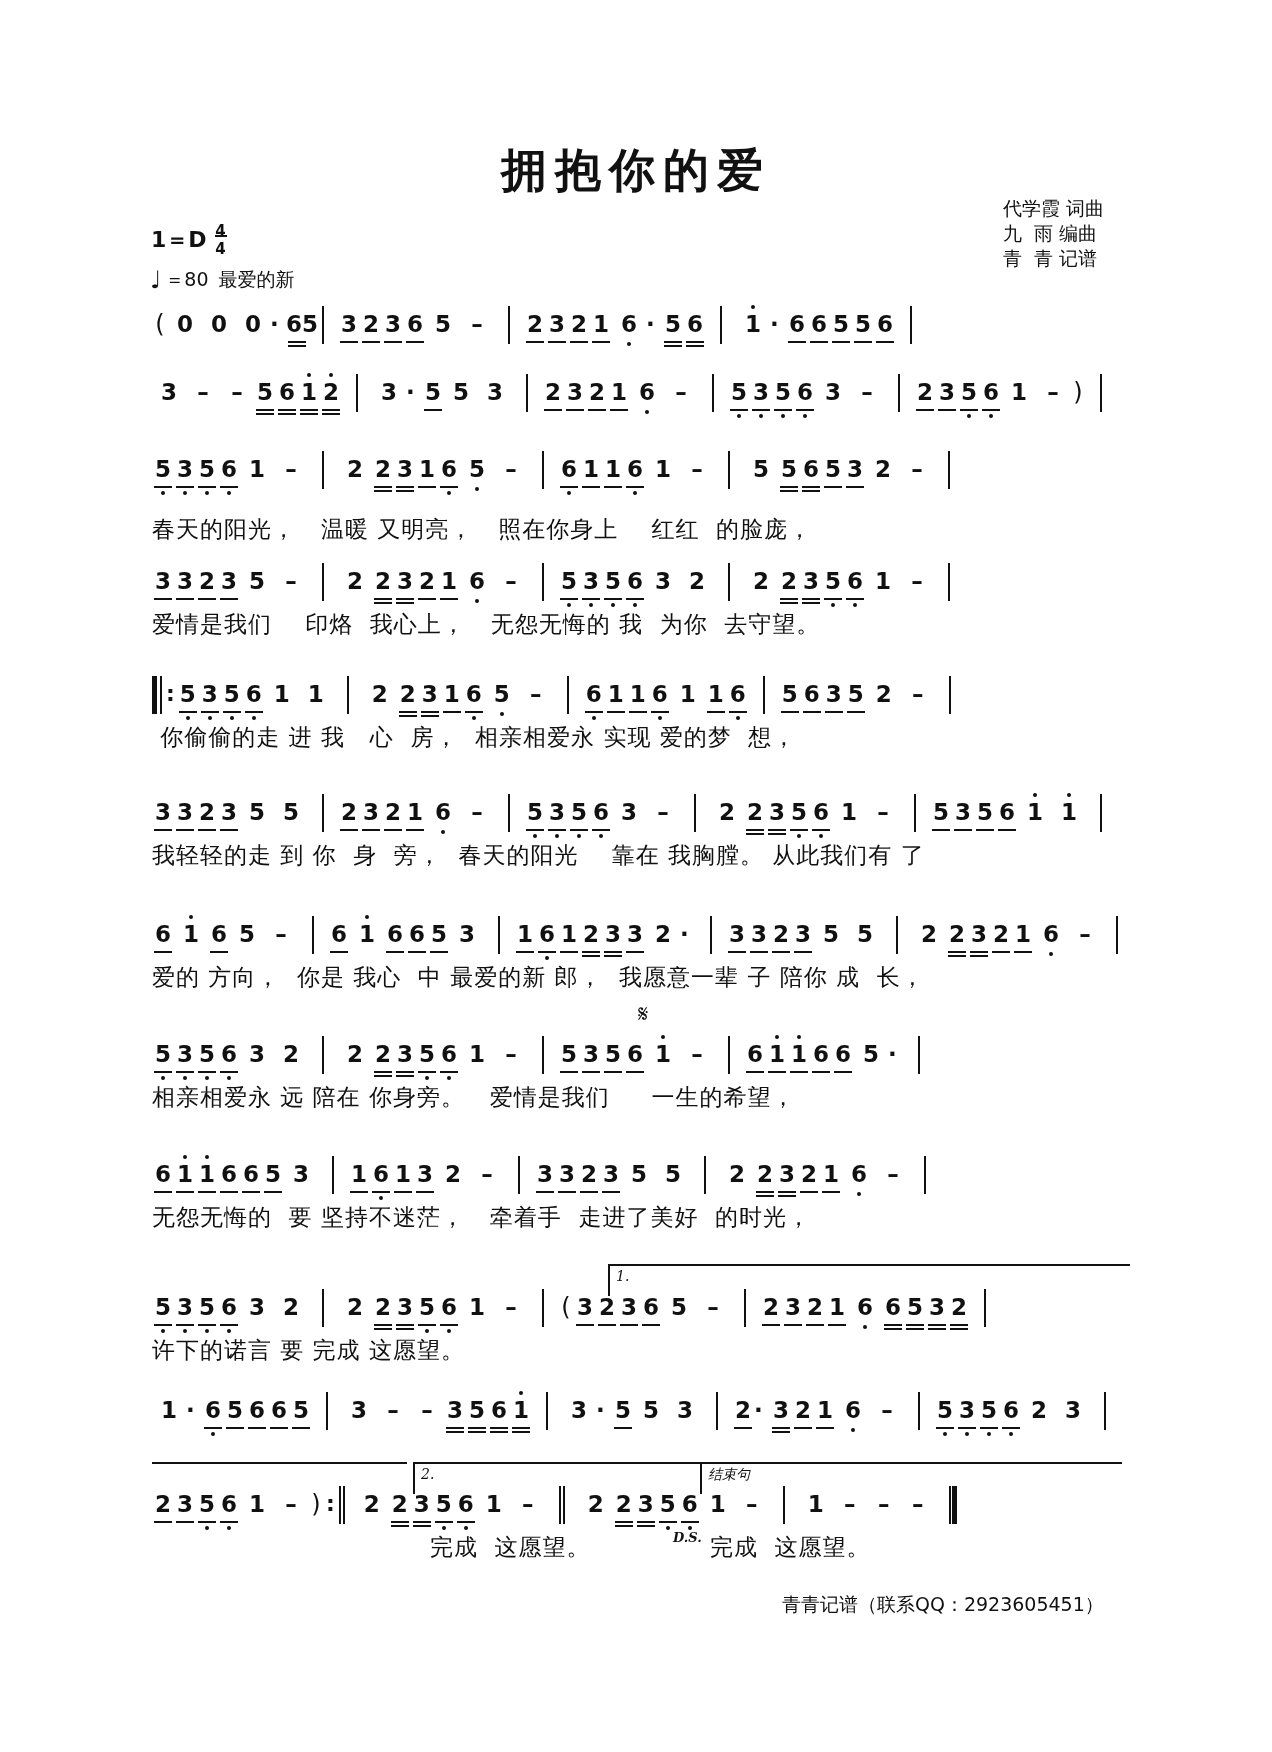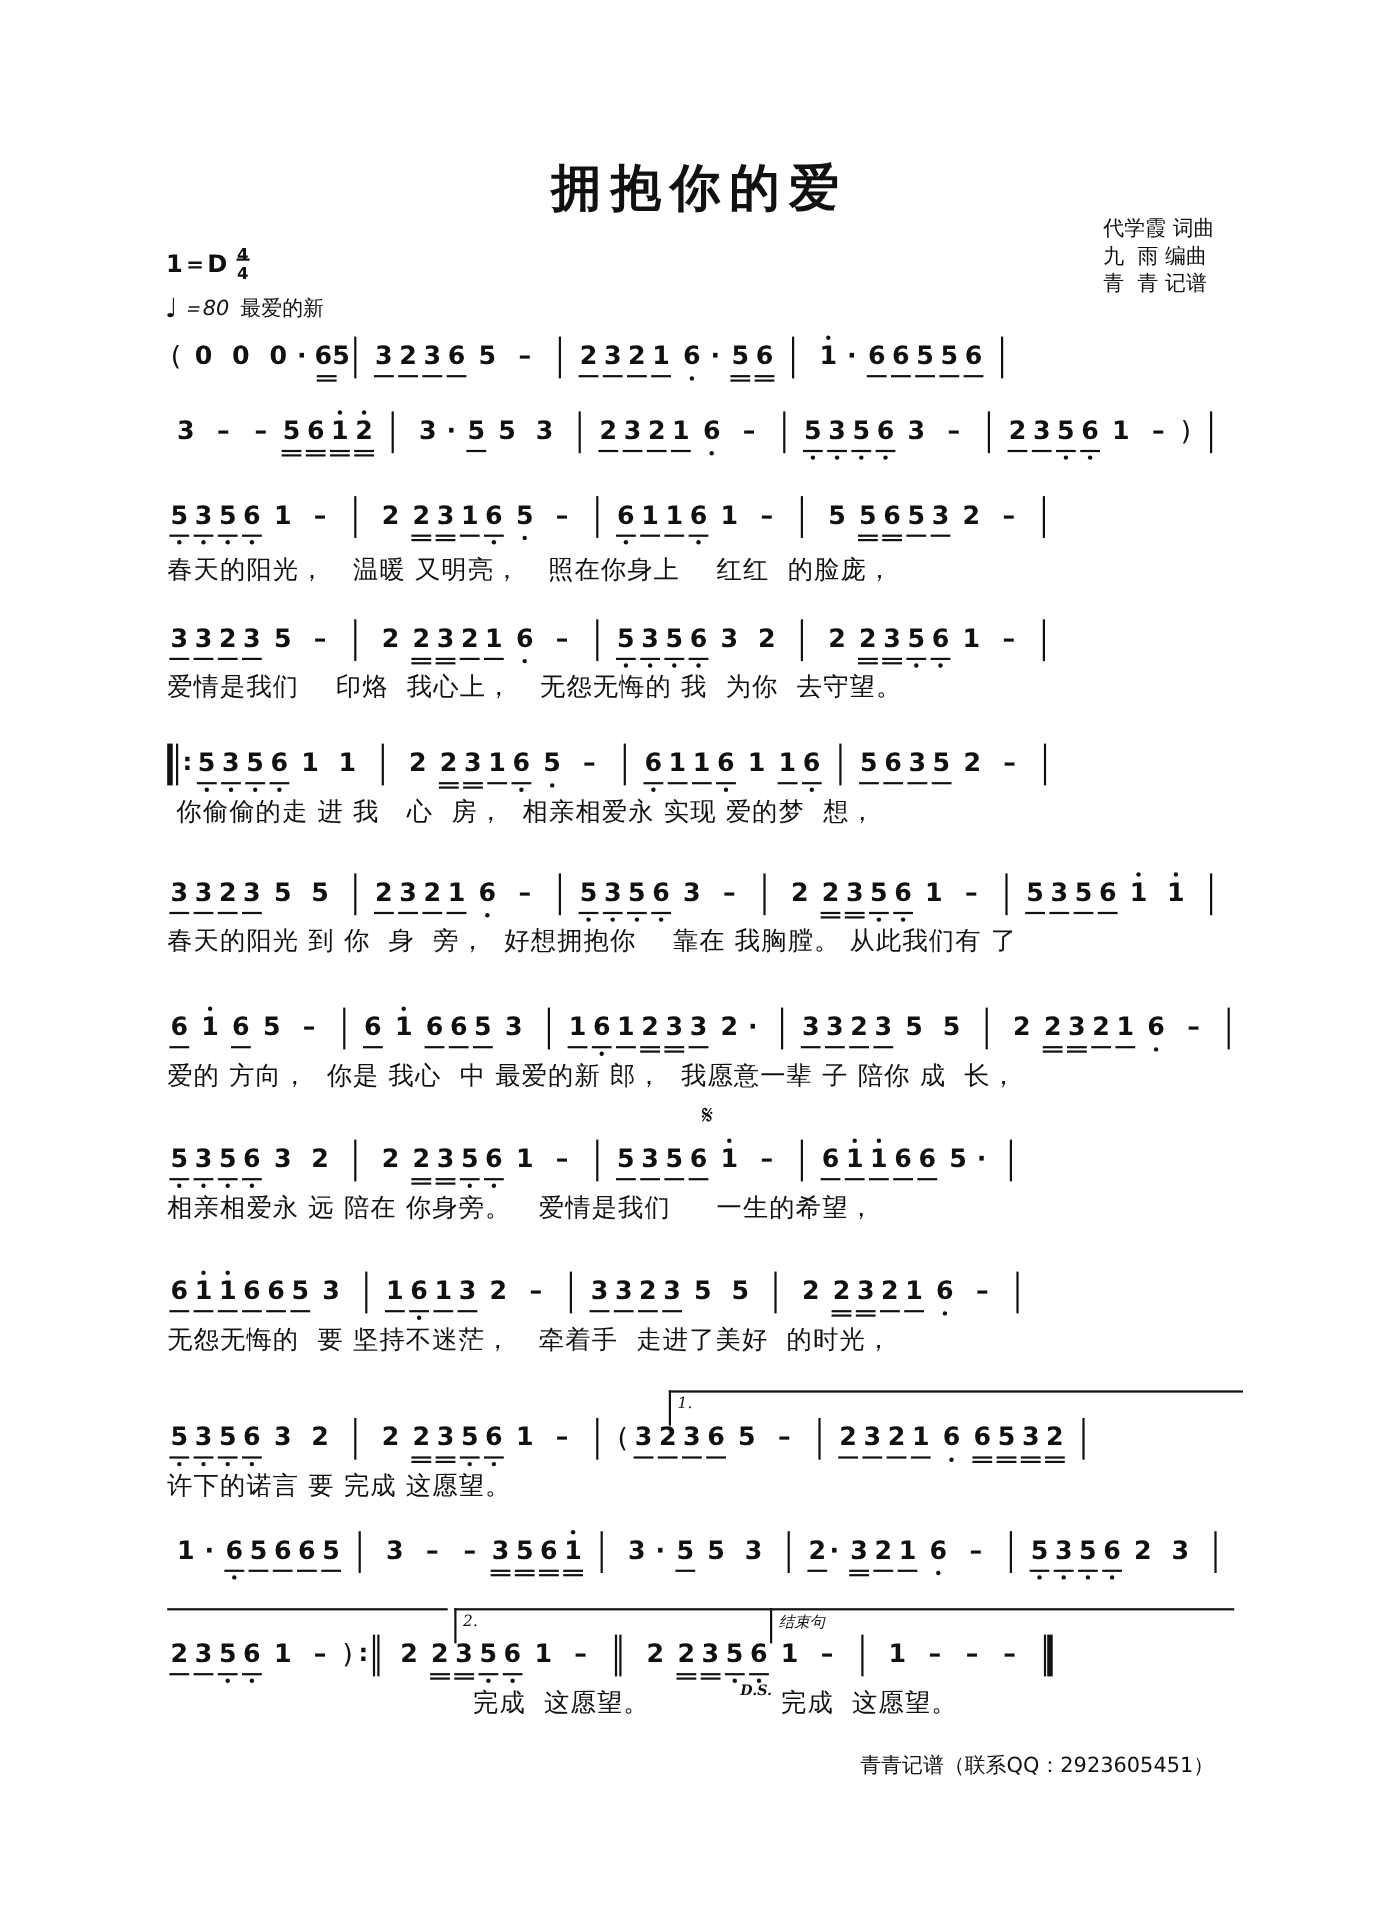--- a/index.html
+++ b/index.html
@@ -5,21 +5,21 @@
   html,body{margin:0;padding:0;background:#fff;}
   body{width:1272px;height:1752px;position:relative;overflow:hidden;font-family:"DejaVu Sans","Liberation Sans",sans-serif;color:#111;}
   .title{position:absolute;top:140px;left:0;width:1272px;text-align:center;font-size:46px;letter-spacing:8px;font-weight:bold;}
   .credits{position:absolute;top:196px;left:1003px;font-family:"DejaVu Serif","Liberation Serif",serif;font-size:19px;line-height:25px;}
   .credits div{white-space:pre;}
   .key{position:absolute;top:224px;left:151px;font-size:22px;font-weight:bold;display:flex;align-items:center;}
   .frac{display:inline-flex;flex-direction:column;align-items:center;font-size:15px;line-height:14px;margin-left:8px;}
   .frac .bar{width:12px;height:2px;background:#111;margin:1px 0;}
   .tempo{position:absolute;top:266px;left:150px;font-size:19px;display:flex;align-items:center;}
   .tempo .qnote{font-size:24px;margin-right:4px;}
-  .tempo .num{margin-right:10px;font-style:italic;}
+  .tempo .num{margin-right:10px;}
 
   .row{position:absolute;left:152px;width:970px;height:40px;}
   .row .content{position:absolute;left:0;top:0;height:40px;display:flex;align-items:flex-start;}
   .note{position:relative;display:inline-block;width:28px;text-align:center;font-size:23px;font-weight:bold;line-height:28px;height:40px;}
   .note.narrow{width:22px;}
   .note .ul1{position:absolute;left:2px;right:2px;top:31px;height:1.6px;background:#111;}
   .note .ul2{position:absolute;left:2px;right:2px;top:35px;height:1.6px;background:#111;}
   .note .ld{position:absolute;left:50%;margin-left:-2px;width:4px;height:4px;border-radius:50%;background:#111;}
   .note .hd{position:absolute;left:50%;margin-left:-2px;top:-5px;width:4px;height:4px;border-radius:50%;background:#111;}
   .dot{display:inline-block;width:16px;font-size:23px;font-weight:bold;line-height:28px;text-align:left;}
@@ -166,21 +166,21 @@
         <span class="note" style="width: 34px;">5</span>
         <span class="note narrow">5<span class="ul1"></span><span class="ul2"></span></span>
         <span class="note narrow">6<span class="ul1"></span><span class="ul2"></span></span>
         <span class="note narrow">5<span class="ul1"></span></span>
         <span class="note narrow">3<span class="ul1"></span></span>
         <span class="note" style="width: 34px;">2</span>
         <span class="dash">–</span>
         <span class="bar"></span>
       </div>
     </div>
-    <div class="lyrics" style="top: 502px;">春天的阳光，   温暖 又明亮，   照在你身上    红红  的脸庞，</div>
+    <div class="lyrics" style="top: 514px;">春天的阳光，   温暖 又明亮，   照在你身上    红红  的脸庞，</div>
     <div class="row" style="top: 567px;">
       <div class="content">
         <span class="note narrow">3<span class="ul1"></span></span>
         <span class="note narrow">3<span class="ul1"></span></span>
         <span class="note narrow">2<span class="ul1"></span></span>
         <span class="note narrow">3<span class="ul1"></span></span>
         <span class="note" style="width: 34px;">5</span>
         <span class="dash">–</span>
         <span class="bar"></span>
         <span class="note" style="width: 34px;">2</span>
@@ -281,21 +281,21 @@
         <span class="bar"></span>
         <span class="note narrow">5<span class="ul1"></span></span>
         <span class="note narrow">3<span class="ul1"></span></span>
         <span class="note narrow">5<span class="ul1"></span></span>
         <span class="note narrow">6<span class="ul1"></span></span>
         <span class="note" style="width: 34px;">1<span class="hd"></span></span>
         <span class="note" style="width: 34px;">1<span class="hd"></span></span>
         <span class="bar"></span>
       </div>
     </div>
-    <div class="lyrics" style="top: 840px;">春天的阳光 到 你  身  旁，  好想拥抱你    靠在 我胸膛。 从此我们有 了</div>
+    <div class="lyrics" style="top: 840px;">我轻轻的走 到 你  身  旁，  春天的阳光    靠在 我胸膛。 从此我们有 了</div>
     <div class="row" style="top: 920px;">
       <div class="content">
         <span class="note narrow">6<span class="ul1"></span></span>
         <span class="note" style="width: 34px;">1<span class="hd"></span></span>
         <span class="note narrow">6<span class="ul1"></span></span>
         <span class="note" style="width: 34px;">5</span>
         <span class="dash">–</span>
         <span class="bar"></span>
         <span class="note narrow">6<span class="ul1"></span></span>
         <span class="note" style="width: 34px;">1<span class="hd"></span></span>

